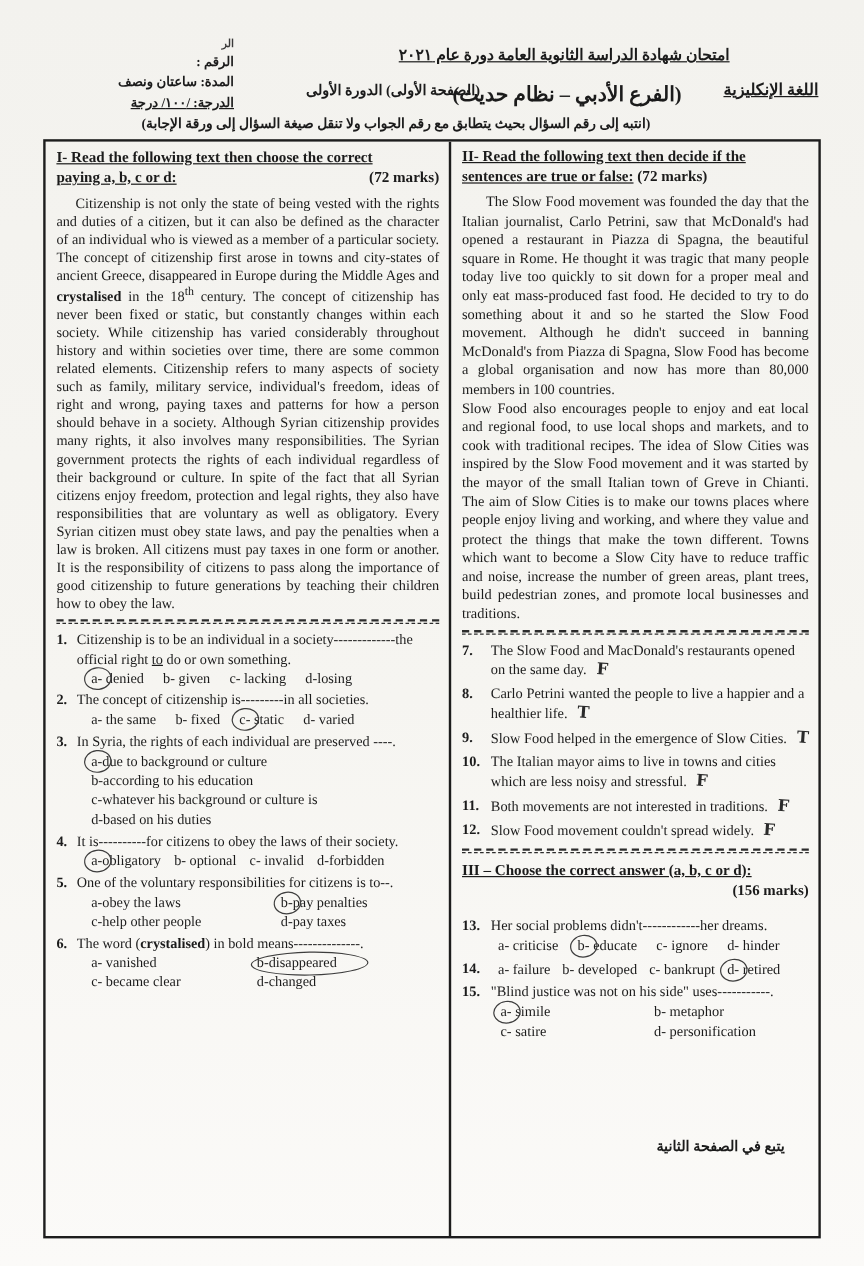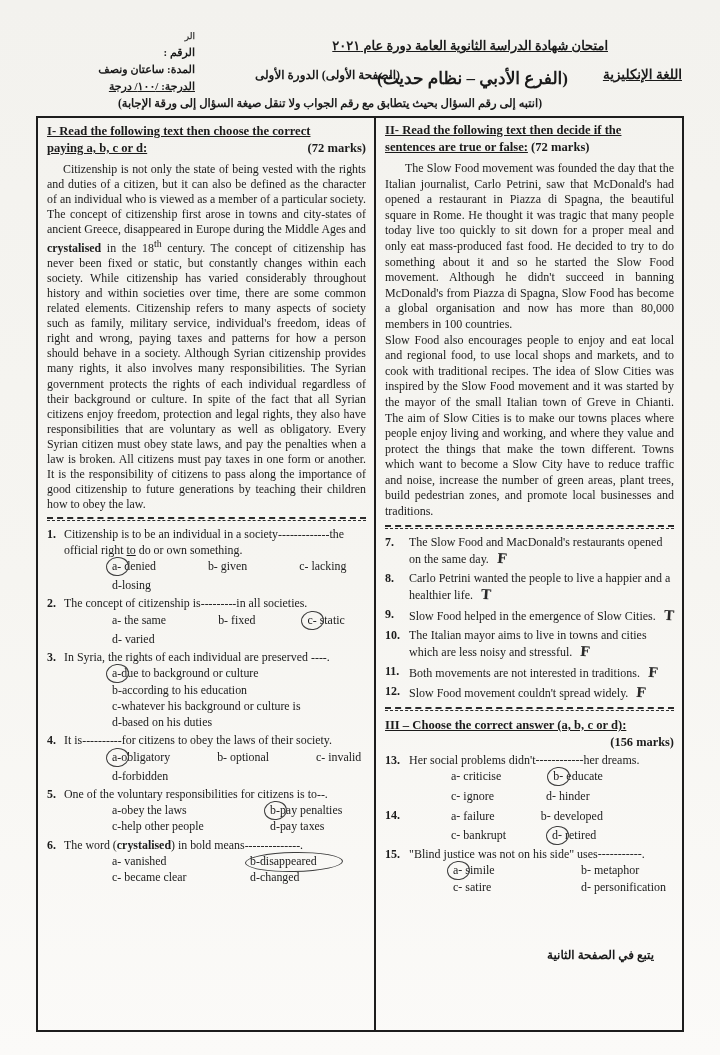--- a/index.html
+++ b/index.html
@@ -46,21 +46,21 @@
 
   .dashsep { border-top:2px dashed #2c2c2c; border-bottom:1px dashed #2c2c2c; height:4px; margin:5px 0 6px 0; }
 
   .q { display:flex; font-size:11.9px; line-height:1.28; margin-bottom:3px; }
   .qnum  { min-width:17px; font-weight:bold; }
   .qbody { flex:1; }
   .optrow  { display:flex; flex-wrap:wrap; gap:4px 16px; padding-left:12px; margin-top:1px; }
   .optcol  { padding-left:12px; }
   .optcol .opt { display:block; margin-top:1px; }
   .optgrid { display:grid; grid-template-columns:150px 1fr; gap:1px 8px; padding-left:12px; margin-top:1px; }
-  .opt { position:relative; display:inline-block; white-space:nowrap;margin-left:36px; }
+  .opt { position:relative; display:inline-block; white-space:nowrap; }
 
   .circled::before {
     content:""; position:absolute; left:-6px; top:-2px; width:21px; height:17px;
     border:1.6px solid #3d3d3d; border-radius:50%; transform:rotate(-7deg); pointer-events:none;
   }
   .circled-wide::before {
     content:""; position:absolute; left:-5px; top:-2px; width:96px; height:18px;
     border:1.6px solid #3d3d3d; border-radius:50%; transform:rotate(-1deg); pointer-events:none;
   }
 
@@ -216,21 +216,21 @@
         <span class="tfnum">11.</span>
         <div><span>Both movements are not interested in traditions.</span><span class="hw">F</span></div>
       </div>
       <div class="tfq">
         <span class="tfnum">12.</span>
         <div><span>Slow Food movement couldn't spread widely.</span><span class="hw">F</span></div>
       </div>
 
       <div class="dashsep"></div>
 
-      <div class="sec-head" style="margin-bottom:2px;">
+      <div class="sec-head" style="margin-bottom:14px;">
         <span class="u b">III – Choose the correct answer (a, b, c or d):</span>
         <div class="sec3-marks">(156 marks)</div>
       </div>
 
       <div class="tfq">
         <span class="tfnum">13.</span>
         <div style="flex:1;">
           <span>Her social problems didn't------------her dreams.</span>
           <div class="optrow" style="gap:4px 16px; padding-left:6px;text-align:center;">
             <span class="opt">a- criticise</span>

